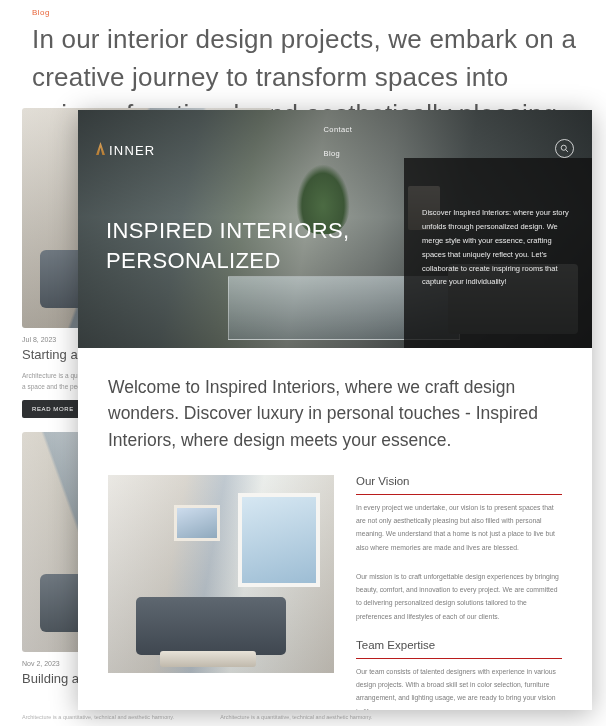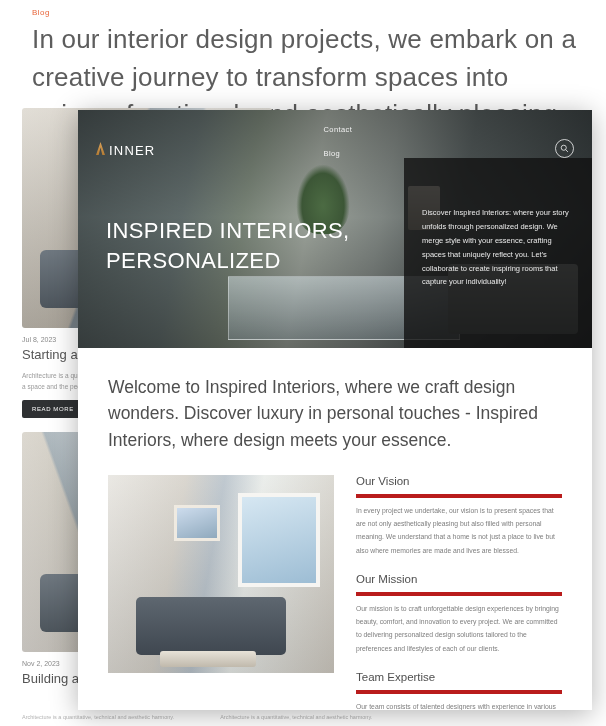--- a/index.html
+++ b/index.html
@@ -330,21 +330,21 @@
 
   .about-text { flex: 1; }
   .about-block { margin-bottom: 16px; }
   .about-block:last-child { margin-bottom: 0; }
   .block-title {
     font-size: 11.5px;
     color: #4f4f4f;
     font-weight: 400;
     margin: 0 0 6px 0;
     padding-bottom: 7px;
-    border-bottom: 4px solid #b91c1c;
+    border-bottom: 1px solid #b91c1c;
   }
   .block-text {
     margin: 0;
     font-size: 6.8px;
     line-height: 1.95;
     color: #7e7e7e;
   }
 </style>
 </head>
 <body>
@@ -433,21 +433,20 @@
       <div class="ai-art"></div>
       <div class="ai-sofa"></div>
       <div class="ai-table"></div>
     </div>
     <div class="about-text">
       <div class="about-block">
         <h3 class="block-title">Our Vision</h3>
         <p class="block-text">In every project we undertake, our vision is to present spaces that are not only aesthetically pleasing but also filled with personal meaning. We understand that a home is not just a place to live but also where memories are made and lives are blessed.</p>
       </div>
       <div class="about-block">
-        <h3 class="block-title">Our Mission</h3>
         <p class="block-text">Our mission is to craft unforgettable design experiences by bringing beauty, comfort, and innovation to every project. We are committed to delivering personalized design solutions tailored to the preferences and lifestyles of each of our clients.</p>
       </div>
       <div class="about-block">
         <h3 class="block-title">Team Expertise</h3>
         <p class="block-text">Our team consists of talented designers with experience in various design projects. With a broad skill set in color selection, furniture arrangement, and lighting usage, we are ready to bring your vision to life.</p>
       </div>
     </div>
   </div>
 </div>
 

